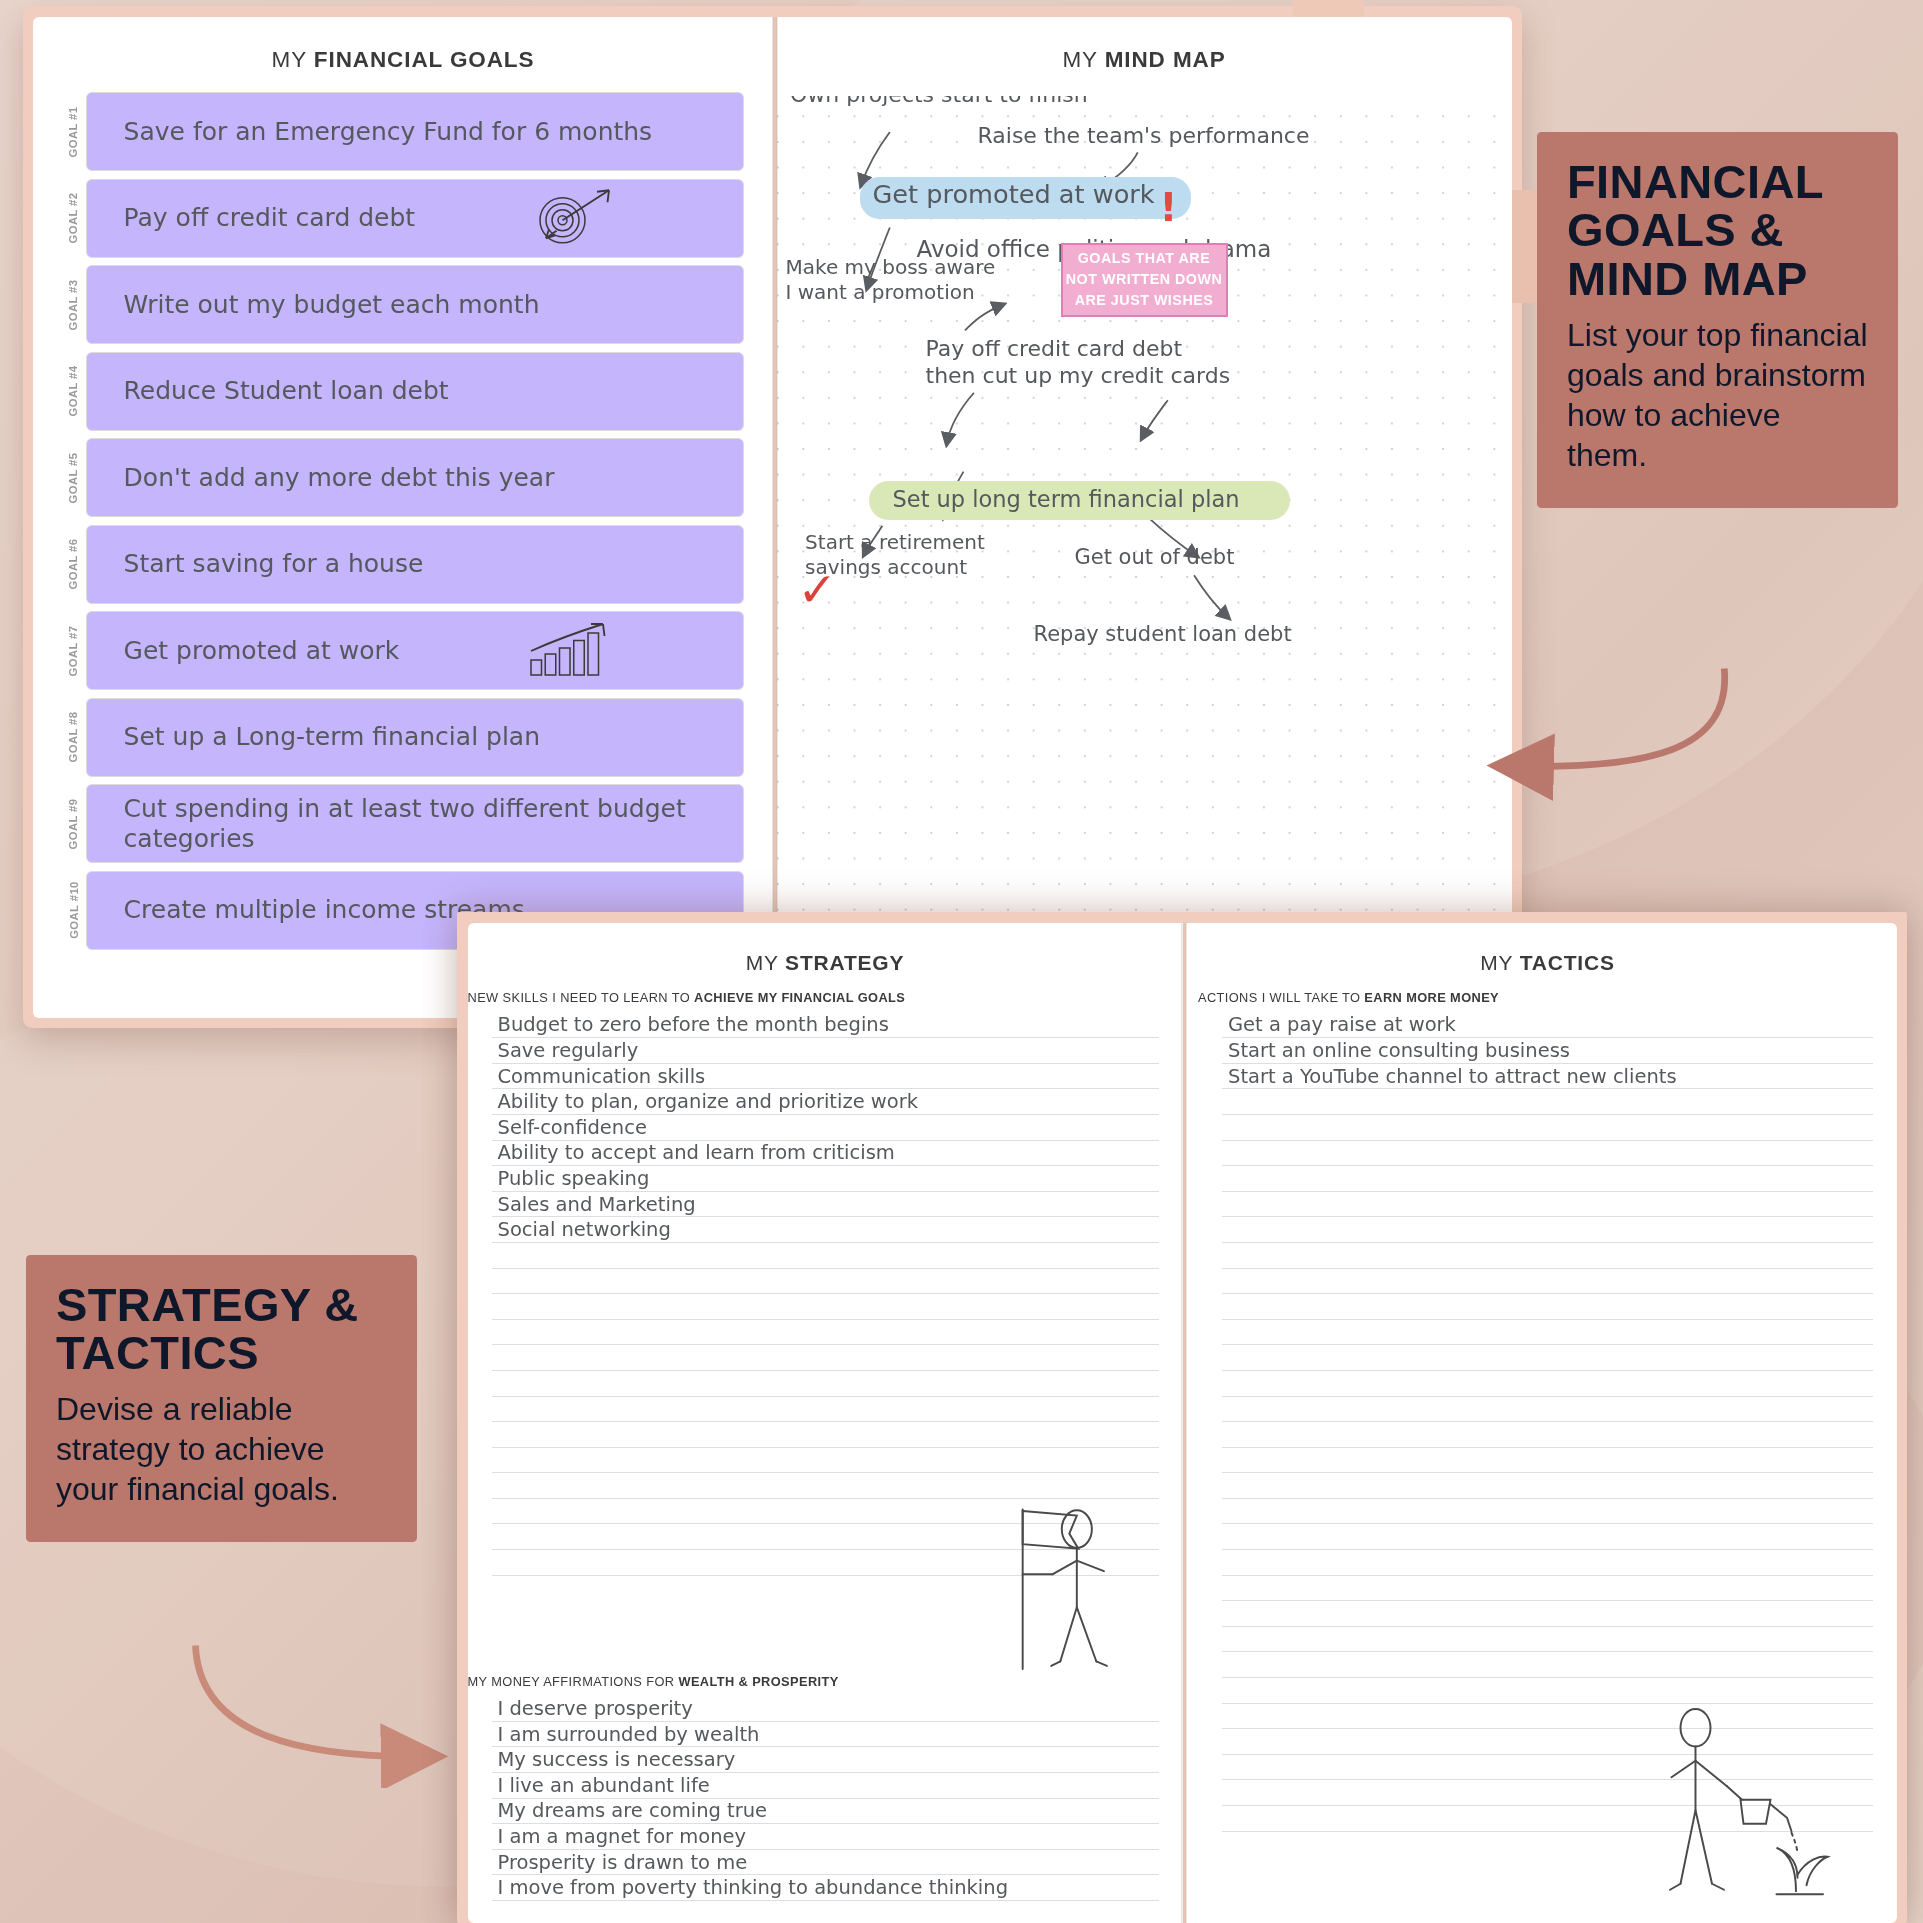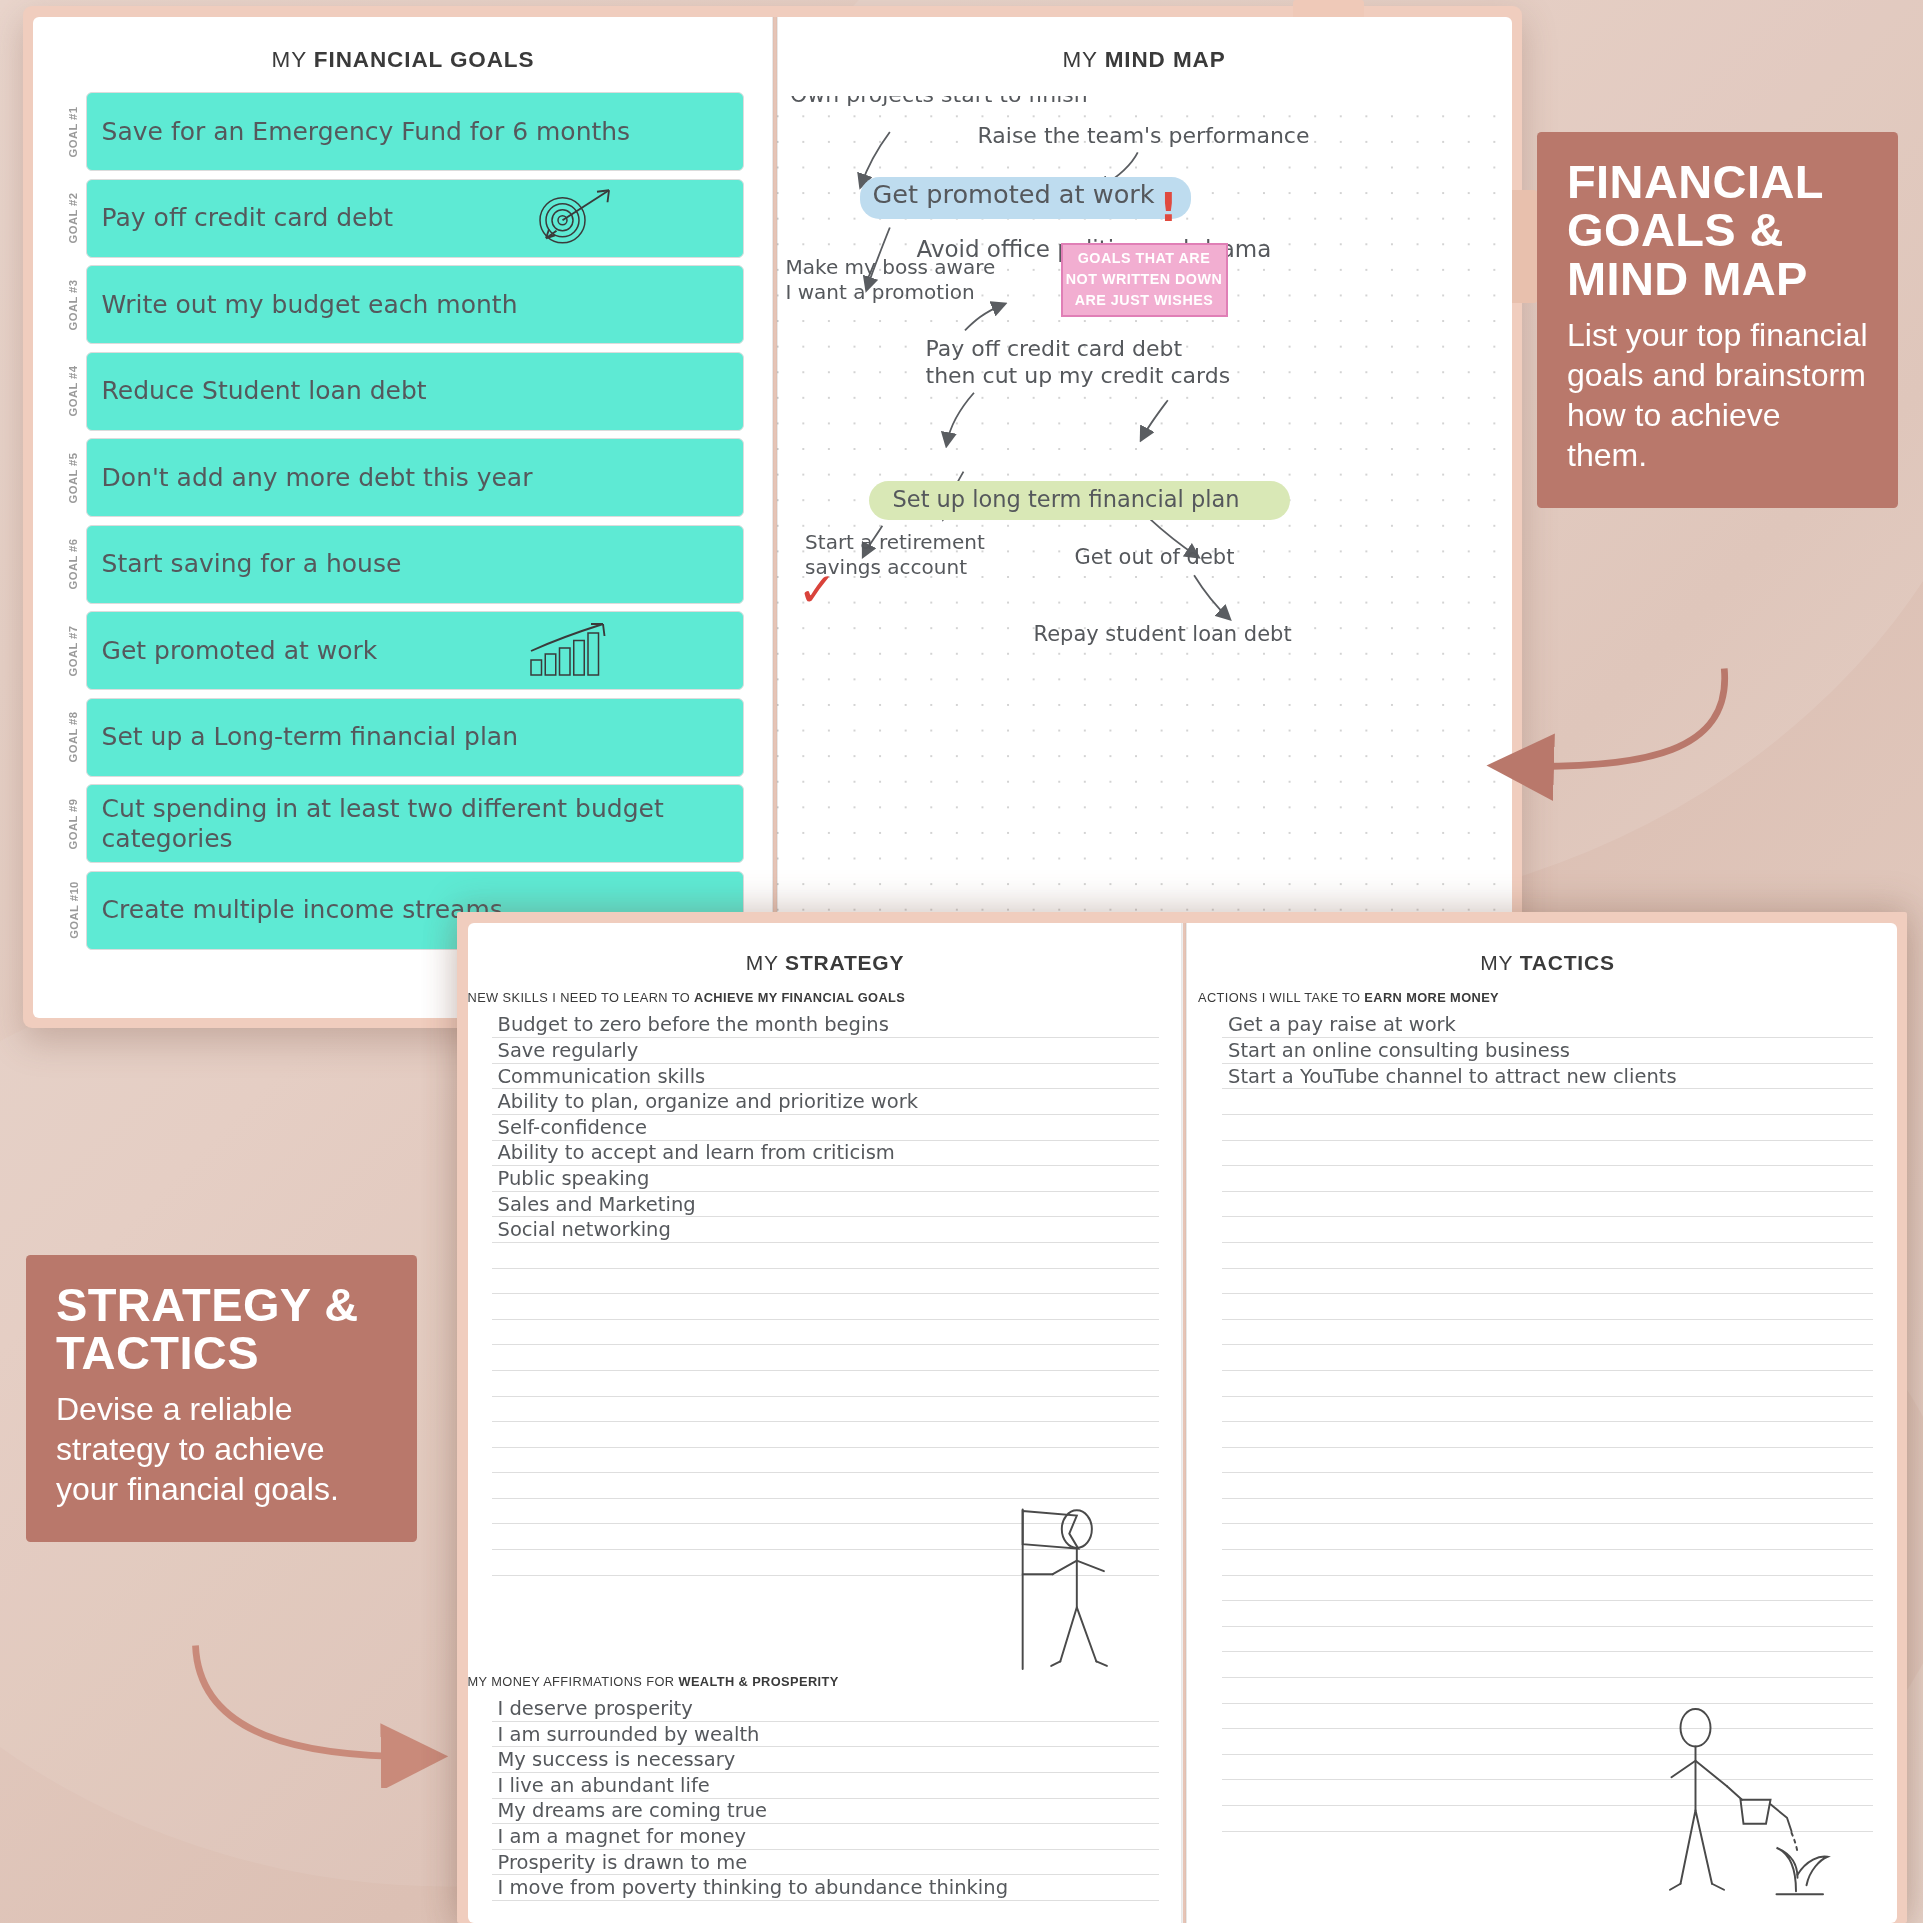--- a/index.html
+++ b/index.html
@@ -53,22 +53,22 @@
 
   
   .goals { padding: 19.5px 28.6px 0 28.6px; }
   .goal-row { display:flex; align-items:stretch; margin-bottom:7.5px; height:79px; }
   .goal-tag {
     width:24px; display:flex; align-items:center; justify-content:center;
     font-size:11.3px; letter-spacing:0.4px; color:#9a9a9a; font-weight:600;
   }
   .goal-tag span { transform: rotate(-90deg); white-space:nowrap; }
   .goal-box {
-    flex:1; border:1.1px solid #dcdcdc; border-radius:6px; background:#5eead4;
-    display:flex; align-items:center; padding:0 15px;
+    flex:1; border:1.1px solid #dcdcdc; border-radius:6px; background:#c4b5fd;
+    display:flex; align-items:center; padding:0 37px;
     font-family:"DejaVu Sans", sans-serif;
     font-size:25px; color:#55585c; position:relative;
   }
   .goal-box .txt { line-height:1.18; }
   .goal-icon { position:absolute; right:128px; top:50%; transform:translateY(-50%); }
 
   
   .mindmap {
     position:absolute; left:0; top:79px; width:735px; height:924px;
     background-image: radial-gradient(#d3d3d3 1.2px, transparent 1.2px);
@@ -90,21 +90,21 @@
     position:absolute; background:#f2aed1; border:2.3px solid #e07fb6;
     display:flex; align-items:center; justify-content:center; text-align:center;
     color:#fff; font-weight:700; font-size:14.3px; letter-spacing:0.5px; line-height:1.45;
     font-family:"Liberation Sans", sans-serif;
   }
   .excl { position:absolute; color:#e04a3f; font-size:39px; font-weight:700; font-family:"DejaVu Sans", sans-serif;}
   .check { position:absolute; color:#d9433b; font-size:47px; font-family:"DejaVu Sans", sans-serif;}
 
   
   .callout {
-    position:absolute; background:#b9786b; color:#ffffff; border-radius:4.5px;
+    position:absolute; background:#b9786b; color:#0f172a; border-radius:4.5px;
     padding:25.6px 30px 33px 30px;
   }
   .callout h2 {
     margin:0 0 10.5px 0; font-size:47px; line-height:1.04; font-weight:700; letter-spacing:0.4px;
   }
   .callout p { margin:0; font-size:32px; line-height:1.25; font-weight:400; }
   .callout-1 { left:1537px; top:132px; width:361px; }
   .callout-2 { left:26px; top:1255px; width:391px; }
 
   .arrow-svg { position:absolute; pointer-events:none; }

